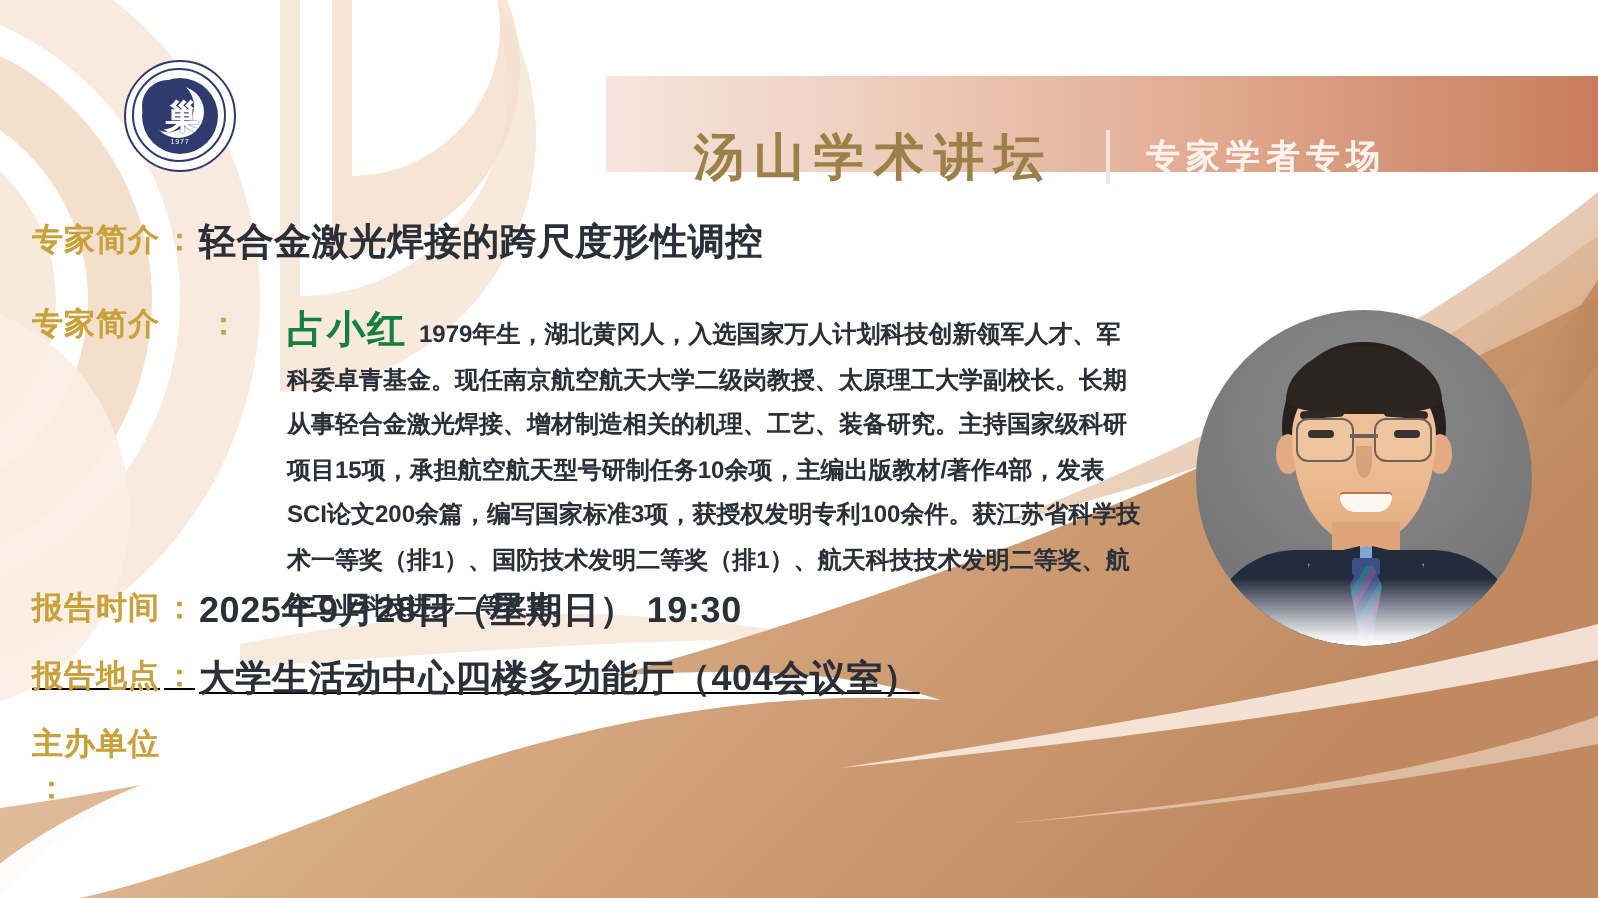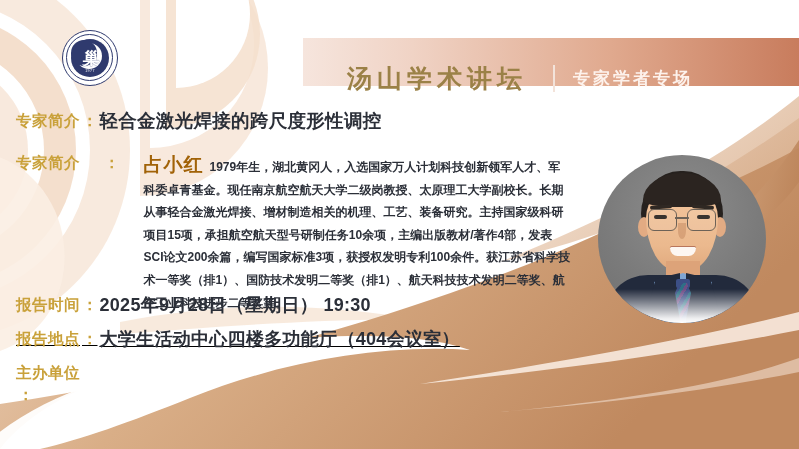--- a/index.html
+++ b/index.html
@@ -96,21 +96,21 @@
     font-size:16.5px;font-weight:bold;color:#2b2f38;letter-spacing:.3px;
     line-height:22px;
   }
 
   #row-title{left:16px;top:110px;}
   #row-title .value{font-size:18.5px;}
 
   #row-bio{left:16px;top:152px;width:556px;gap:22px;}
   .bio-block{width:476px;}
   .bio-name{
-    font-size:19px;font-weight:bold;color:#a16207;letter-spacing:1px;
+    font-size:19px;font-weight:bold;color:#15803d;letter-spacing:1px;
     margin-right:6px;
   }
   .bio-text{
     font-size:12px;color:#2b2f38;line-height:22.6px;text-align:justify;
     font-weight:700;
   }
 
   #row-time{left:16px;top:294px;}
   #row-place{left:16px;top:328px;text-decoration:underline;}
   #row-host{left:16px;top:362px;flex-direction:column;}

